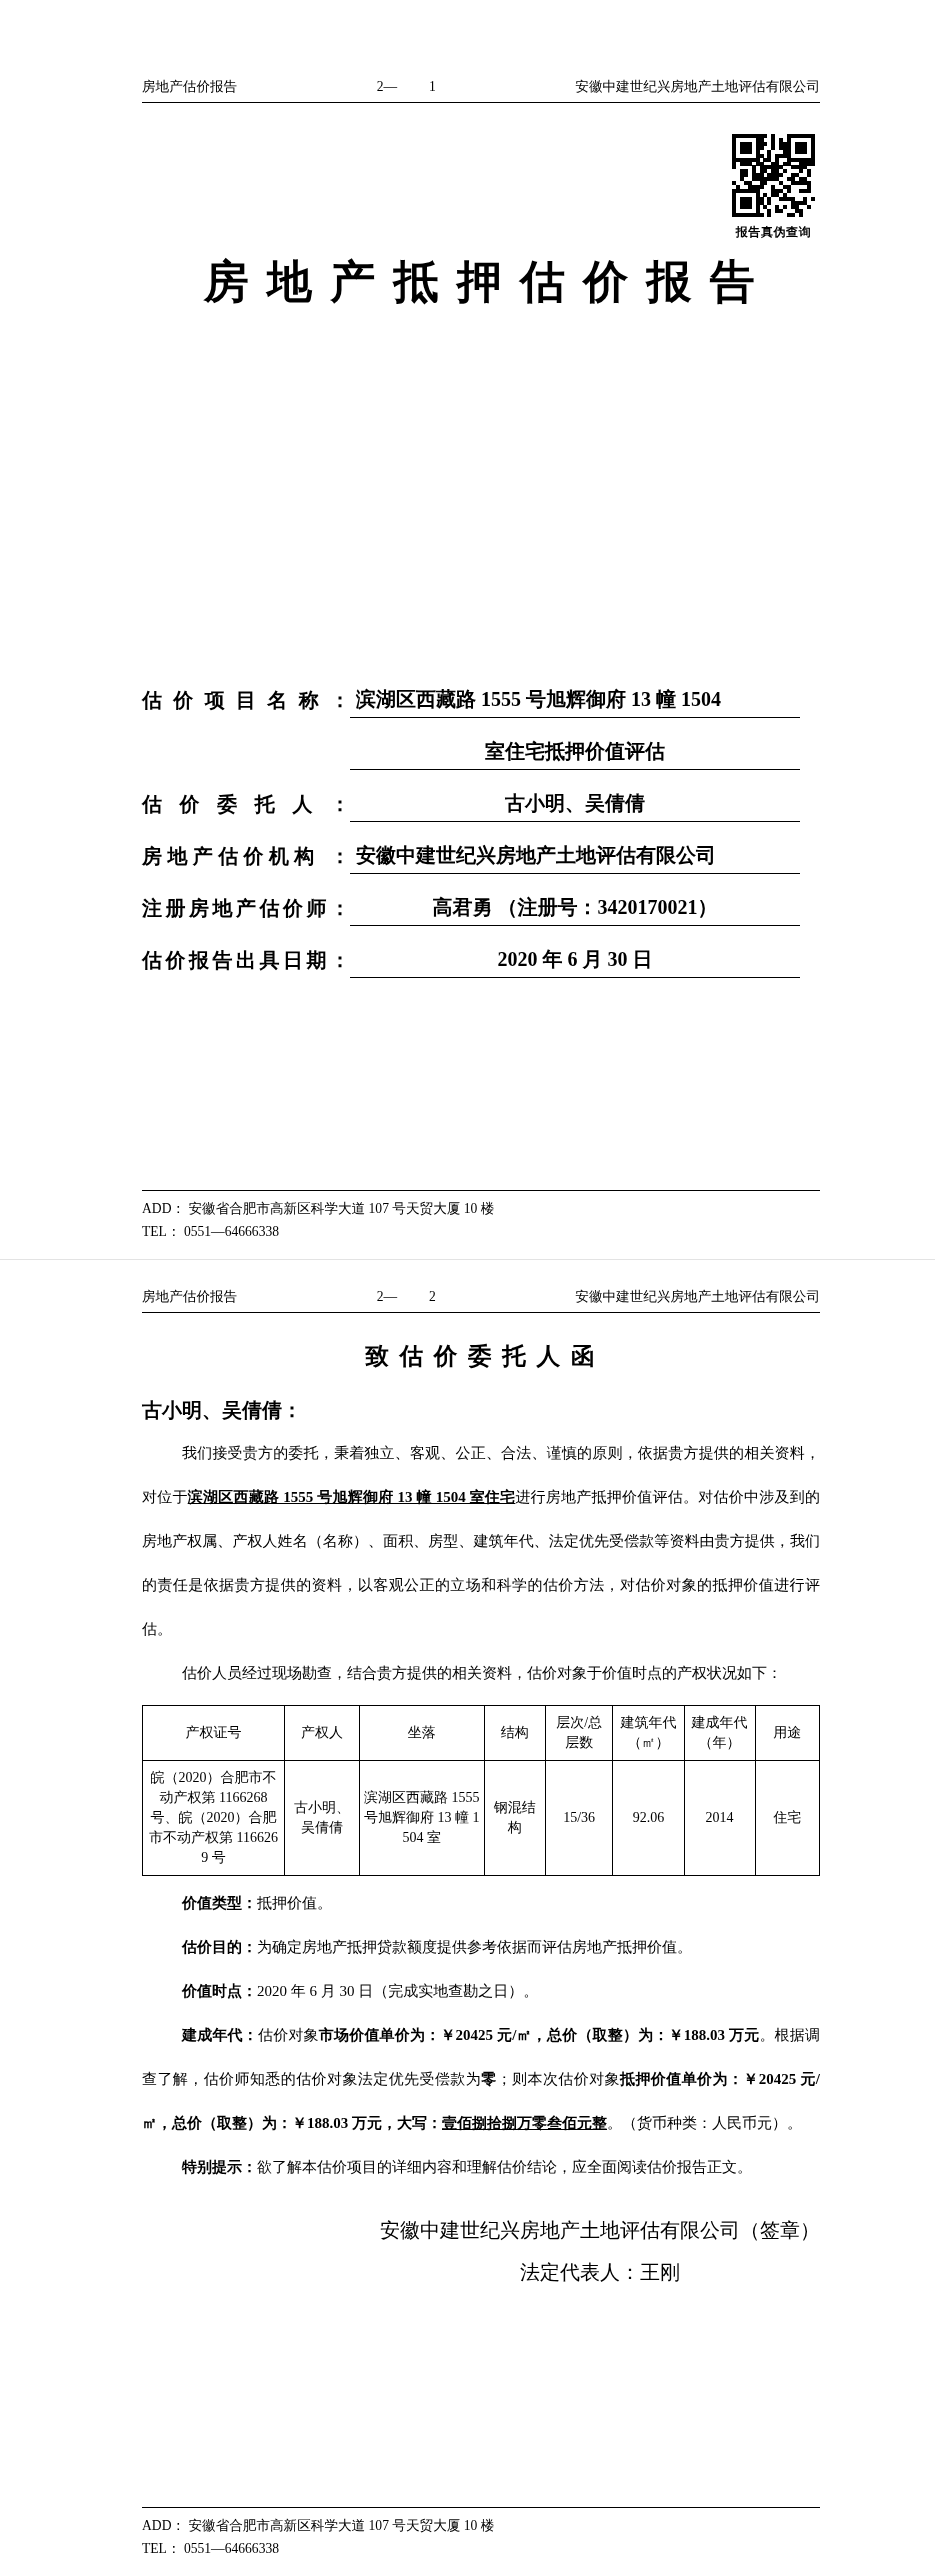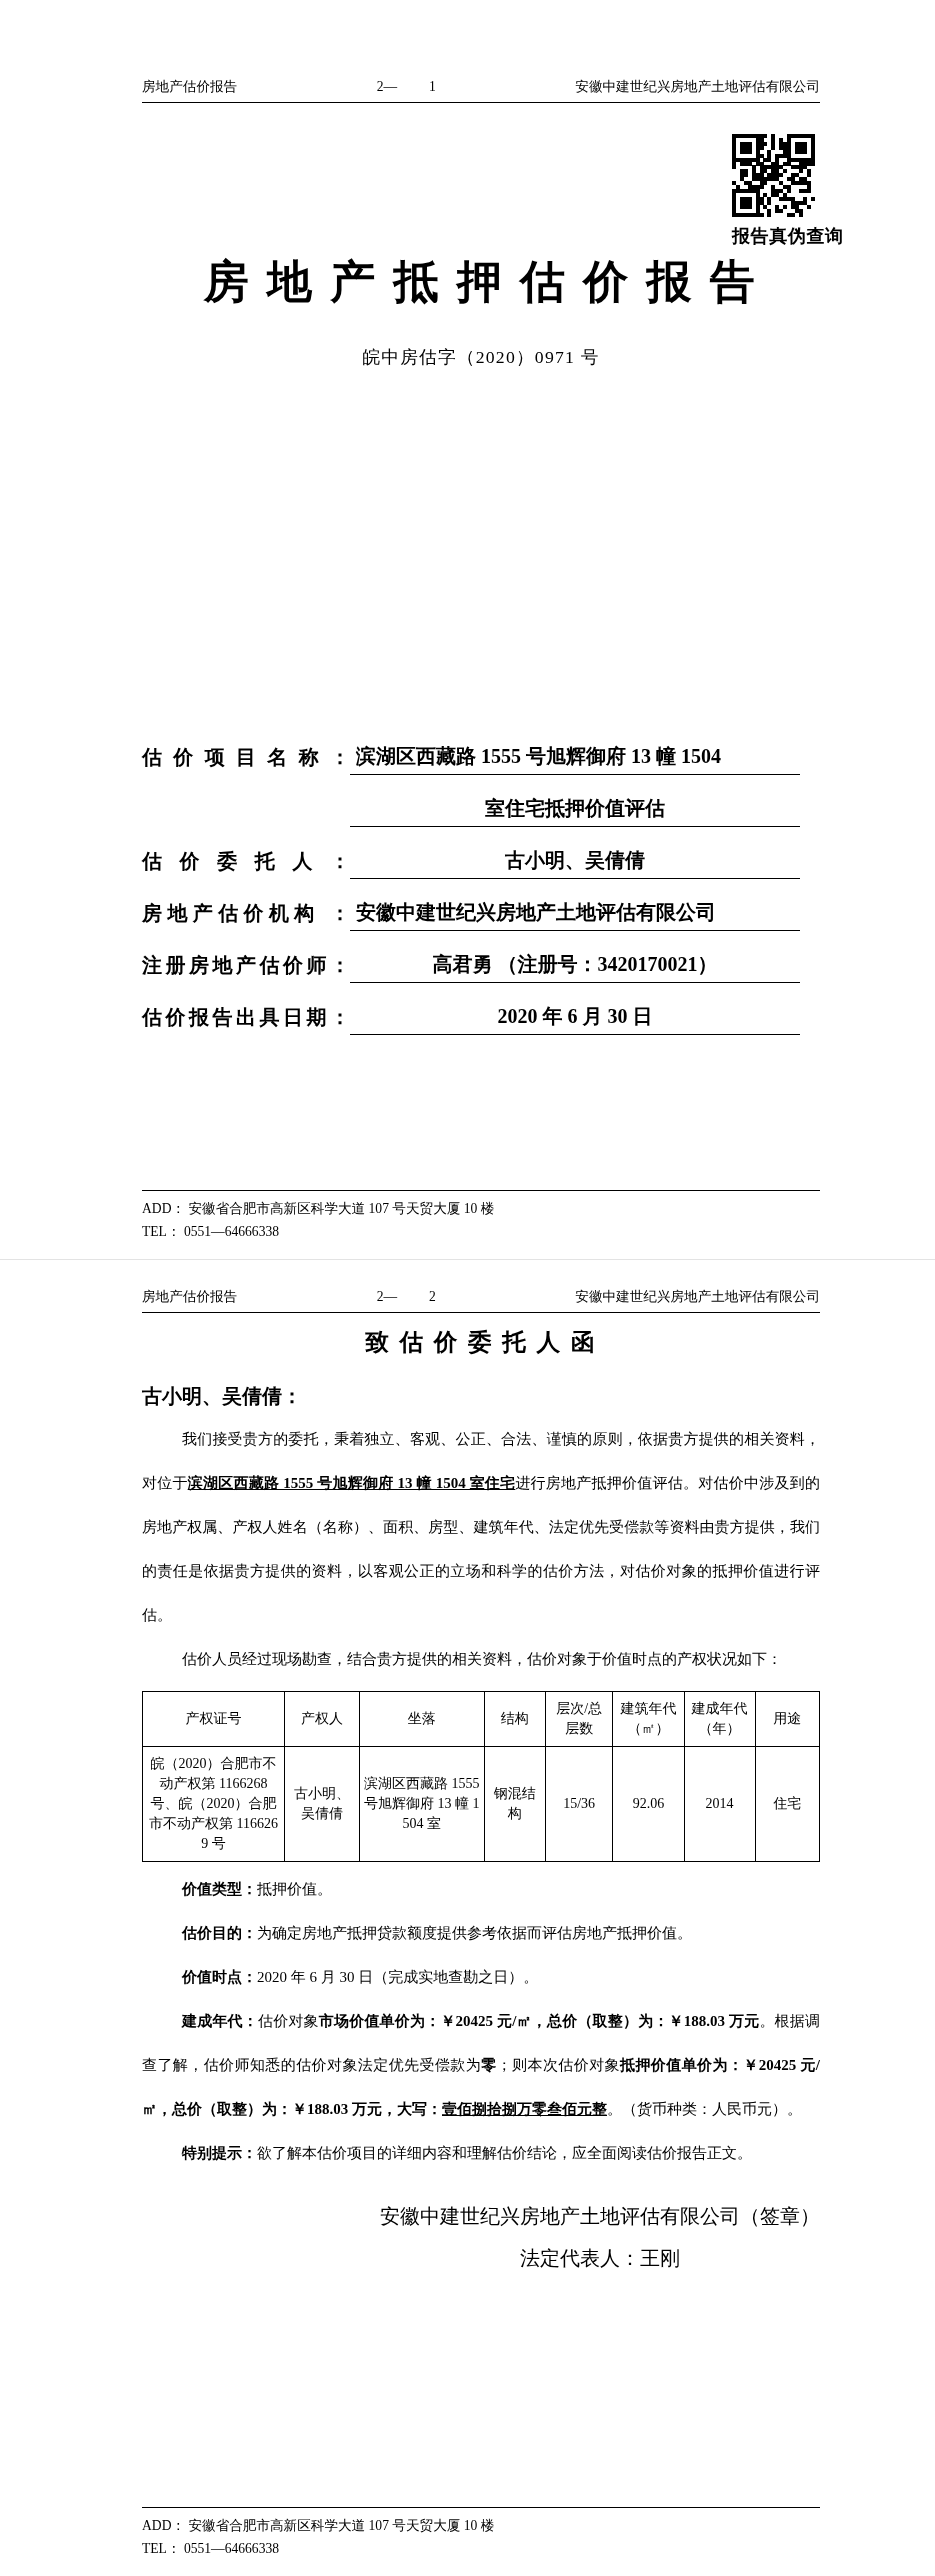--- a/index.html
+++ b/index.html
@@ -9,31 +9,31 @@
   #page-1{height:1259px}
   #page-2{height:1317px;border-top:0.6px solid #e3e3e3}
   .inner{padding:0 116px 0 142px}
   .pg-header{display:flex;justify-content:space-between;align-items:baseline;font-size:13.6px;border-bottom:1.2px solid #000;padding-bottom:5.9px}
   #page-1 .pg-header{margin-top:78px}
   #page-2 .pg-header{margin-top:28px}
   .ph-center .pgnum{display:inline-block;margin-left:32px}
   .qr-block{position:absolute;top:134px;right:121px;width:83px}
   .qr{position:relative;width:83px;height:83px}
   .qr i{position:absolute;background:#000}
-  .qr-caption{margin-top:7px;font-size:18px;font-weight:bold;text-align:center;letter-spacing:0.6px;white-space:nowrap}
+  .qr-caption{margin-top:7px;font-size:12px;font-weight:bold;text-align:center;letter-spacing:0.6px;white-space:nowrap}
   .report-title{margin-top:149px;text-align:center;font-size:45px;font-weight:bold;letter-spacing:3.5px;white-space:pre}
   .doc-no{margin-top:33px;text-align:center;font-size:17.7px;letter-spacing:1.2px}
   .fields{margin-top:354px;font-size:20px;font-weight:bold}
   .frow{display:flex;align-items:flex-end;height:52px}
   .flabel{flex:0 0 208px;text-align:justify;text-align-last:justify;padding-bottom:3.5px}
   .flabel.empty{text-align-last:auto}
   .fvalue{flex:1 1 auto;border-bottom:1.2px solid #000;padding:0 5.9px 3.5px;margin-right:20px;white-space:nowrap;overflow:hidden}
   .fvalue.center{text-align:center}
   .pg-footer{position:absolute;left:142px;right:116px;bottom:15.3px;border-top:0.6px solid #000;padding-top:5.9px;font-size:13.6px;line-height:23.6px}
-  .letter-title{margin-top:13px;text-align:center;font-size:23.6px;font-weight:bold;white-space:pre;letter-spacing:2.4px}
+  .letter-title{margin-top:27px;text-align:center;font-size:23.6px;font-weight:bold;white-space:pre;letter-spacing:2.4px}
   .salutation{margin-top:25px;font-size:20px;font-weight:bold}
   .para{font-size:15px;line-height:44px;text-align:justify;text-indent:40px}
   .para.first{margin-top:7px}
   .b{font-weight:bold}
   .u{text-decoration:underline}
   .prop-table{width:100%;border-collapse:collapse;margin-top:10.6px;font-size:14px;line-height:20px;table-layout:fixed}
   .prop-table th,.prop-table td{border:1.2px solid #000;font-weight:normal;text-align:center;vertical-align:middle;padding:7px 3.5px;word-break:break-all}
   .items{margin-top:4.7px}
   .signature{margin-top:20px;font-size:20px;line-height:42px;text-align:right}
   .sig-rep{margin-right:140px}
@@ -295,21 +295,20 @@
           <i style="left:27.5px;top:79px;width:4.1px;height:4.1px"></i>
           <i style="left:35px;top:79px;width:4.1px;height:4.1px"></i>
           <i style="left:55px;top:79px;width:4.1px;height:4.1px"></i>
           <i style="left:59px;top:79px;width:4.1px;height:4.1px"></i>
           <i style="left:67px;top:79px;width:4.1px;height:4.1px"></i>
         </div>
       <div class="qr-caption">报告真伪查询</div>
     </div>
 
     <h1 class="report-title">房 地 产 抵 押 估 价 报 告</h1>
-    <div class="doc-no">皖中房估字（2020）0971 号</div>
 
     <div class="fields">
       <div class="frow">
         <span class="flabel">估 价 项 目 名 称 ：</span>
         <span class="fvalue">滨湖区西藏路 1555 号旭辉御府 13 幢 1504</span>
       </div>
       <div class="frow">
         <span class="flabel empty"></span>
         <span class="fvalue center">室住宅抵押价值评估</span>
       </div>

